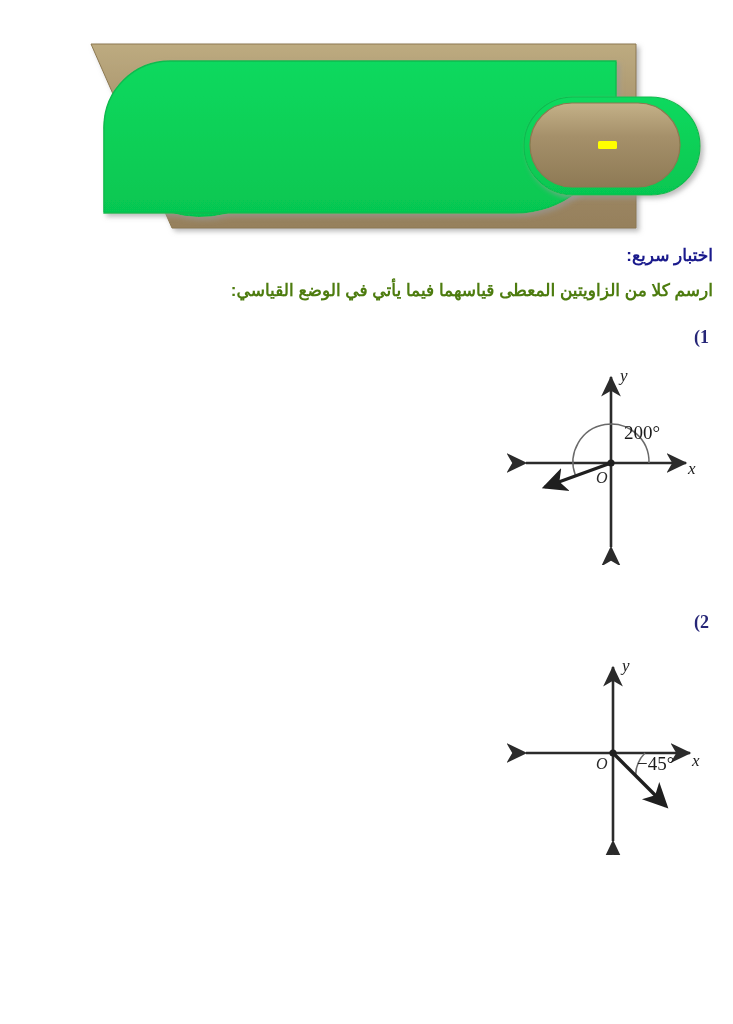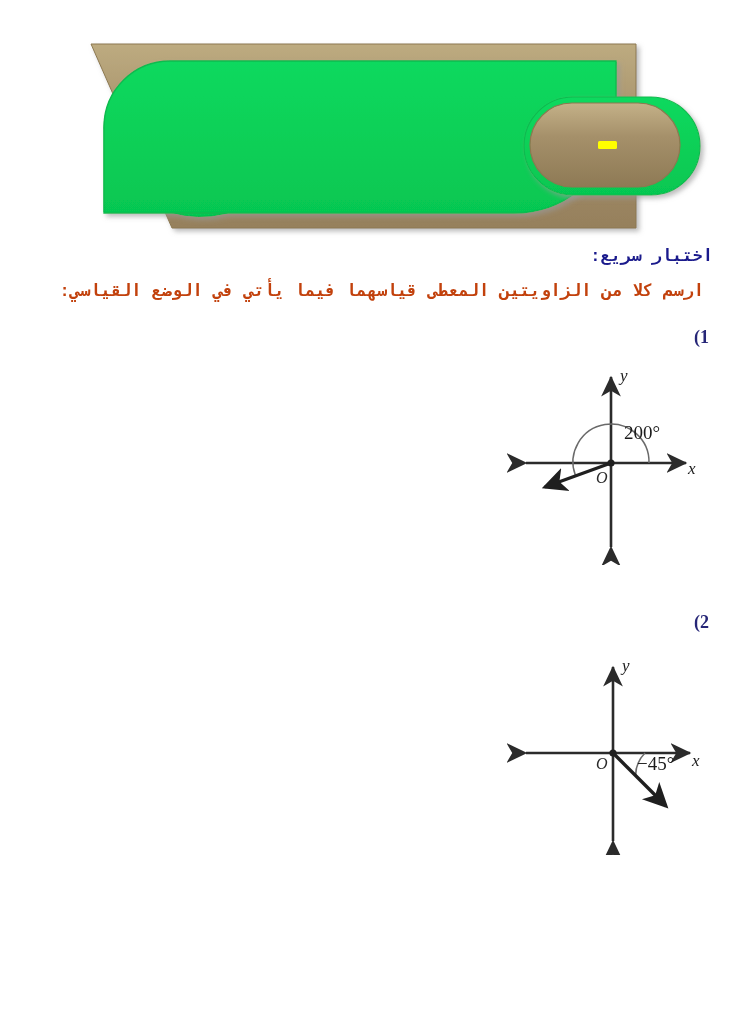--- a/index.html
+++ b/index.html
@@ -44,35 +44,35 @@
     text-shadow: 0 0 1px #e21319;
     white-space: nowrap;
     pointer-events: none;
   }
 
   
   .txt-line {
     position: absolute;
     direction: rtl;
     text-align: left;
-    font-family: Liberation Mono, monospace;
+    font-family: Liberation Sans, sans-serif;
     font-weight: bold;
     white-space: nowrap;
   }
   #quiz-label {
     right: 20px;
     top: 245px;
     font-size: 17px;
     color: #1a1a8c;
   }
   #instruction {
-    right: 29px;
+    right: 20px;
     top: 280px;
     font-size: 17px;
-    color: #c2410c;
+    color: #4d7c0f;
     margin-left: 12px;
   }
 
   .item-num {
     position: absolute;
     right: 24px;
     font-family: "Liberation Serif", "DejaVu Serif", serif;
     font-weight: bold;
     font-size: 18px;
     color: #262677;

